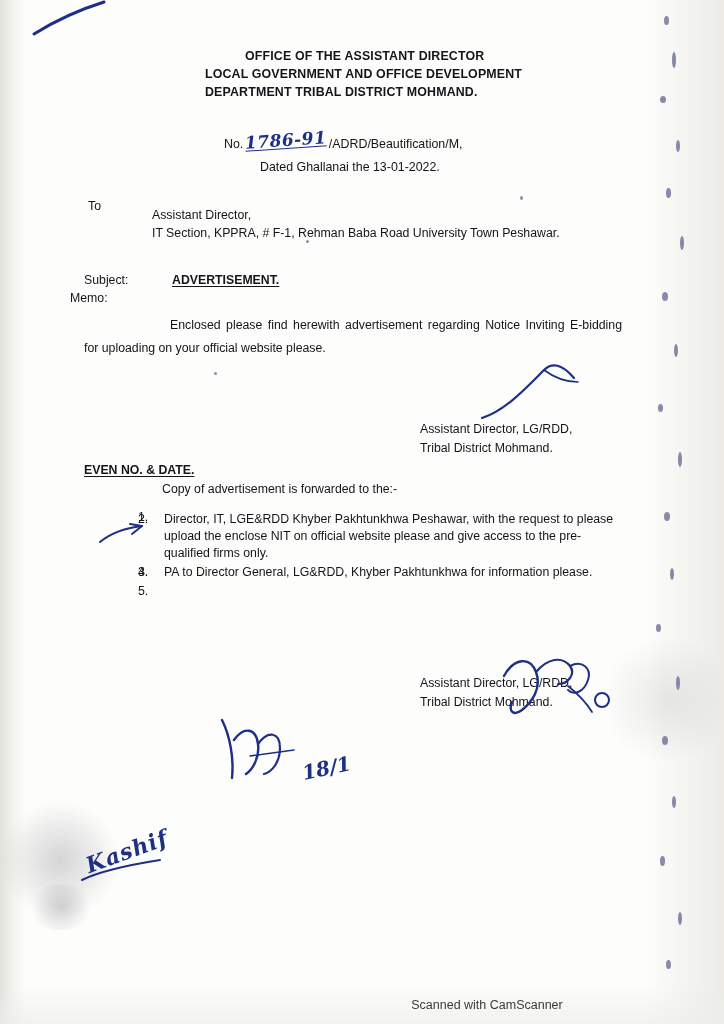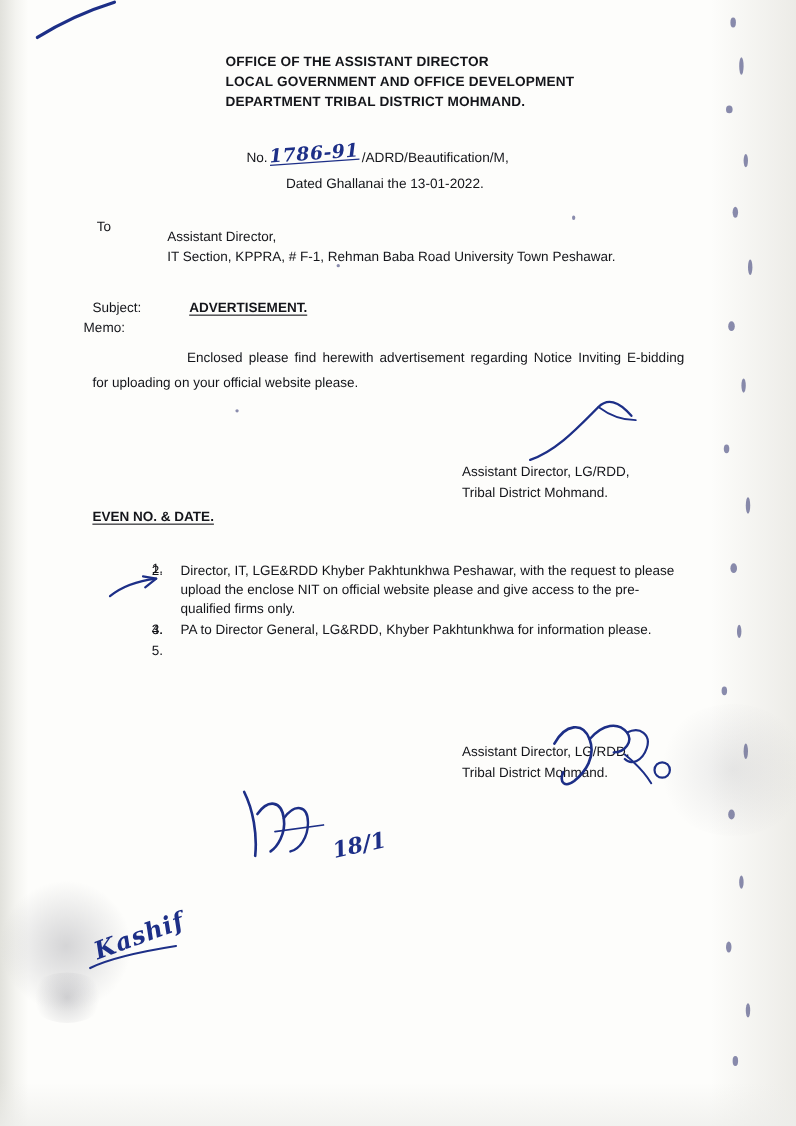--- a/index.html
+++ b/index.html
@@ -63,21 +63,21 @@
   .header-block {
     position: absolute;
     left: 205px;
     top: 48px;
     width: 420px;
     font-weight: bold;
     font-size: 12.4px;
     letter-spacing: .15px;
   }
   .header-block div { white-space: nowrap; }
-  .hdr-line1 { }
+  .hdr-line1 { margin-left: 40px; }
 
   .ref-block {
     position: absolute;
     left: 224px;
     top: 130px;
     width: 400px;
     font-size: 12.4px;
   }
   .ref-line1 { white-space: nowrap; }
   .ref-no-handwritten {
@@ -112,21 +112,21 @@
   }
 
   .subject-label {
     position: absolute;
     left: 84px;
     top: 272px;
     font-size: 12.3px;
   }
   .memo-label {
     position: absolute;
-    left: 76px;
+    left: 70px;
     top: 290px;
     font-size: 12.3px;
   }
   .subject-value {
     position: absolute;
     left: 172px;
     top: 272px;
     font-size: 12.3px;
     font-weight: bold;
     text-decoration: underline;
@@ -278,34 +278,36 @@
     <div class="subject-value">ADVERTISEMENT.</div>
 
     <div class="body-para"><span class="indent"></span><span>Enclosed please find herewith advertisement regarding Notice Inviting E-bidding for uploading on your official website please.</span></div>
 
     <div class="sign-block-1">
       <div>Assistant Director, LG/RDD,</div>
       <div>Tribal District Mohmand.</div>
     </div>
 
     <div class="even-no">EVEN NO. &amp; DATE.</div>
+    <div class="copy-line">Copy of advertisement is forwarded to the:-</div>
 
     <ul class="list">
       <li><span class="num">1.</span></li>
       <li><span class="num">2.</span><span>Director, IT, LGE&amp;RDD Khyber Pakhtunkhwa Peshawar, with the request to please upload the enclose NIT on official website please and give access to the pre-qualified firms only.</span></li>
       <li><span class="num">3.</span></li>
       <li><span class="num">4.</span><span>PA to Director General, LG&amp;RDD, Khyber Pakhtunkhwa for information please.</span></li>
       <li><span class="num">5.</span></li>
     </ul>
 
     <div class="sign-block-2">
       <div>Assistant Director, LG/RDD,</div>
       <div>Tribal District Mohmand.</div>
     </div>
 
+    <div class="footer"><span>Scanned with CamScanner</span></div>
   </div>
 
   <div class="ink" style="left:28px; top:0px;">
     <svg width="80" height="40" viewBox="0 0 80 40">
       <path d="M6 34 C 22 24, 44 12, 76 2" stroke="#1d2f87" stroke-width="3" fill="none" stroke-linecap="round"></path>
     </svg>
   </div>
 
   <div class="ink" style="left:478px; top:360px;">
     <svg width="110" height="64" viewBox="0 0 110 64">

